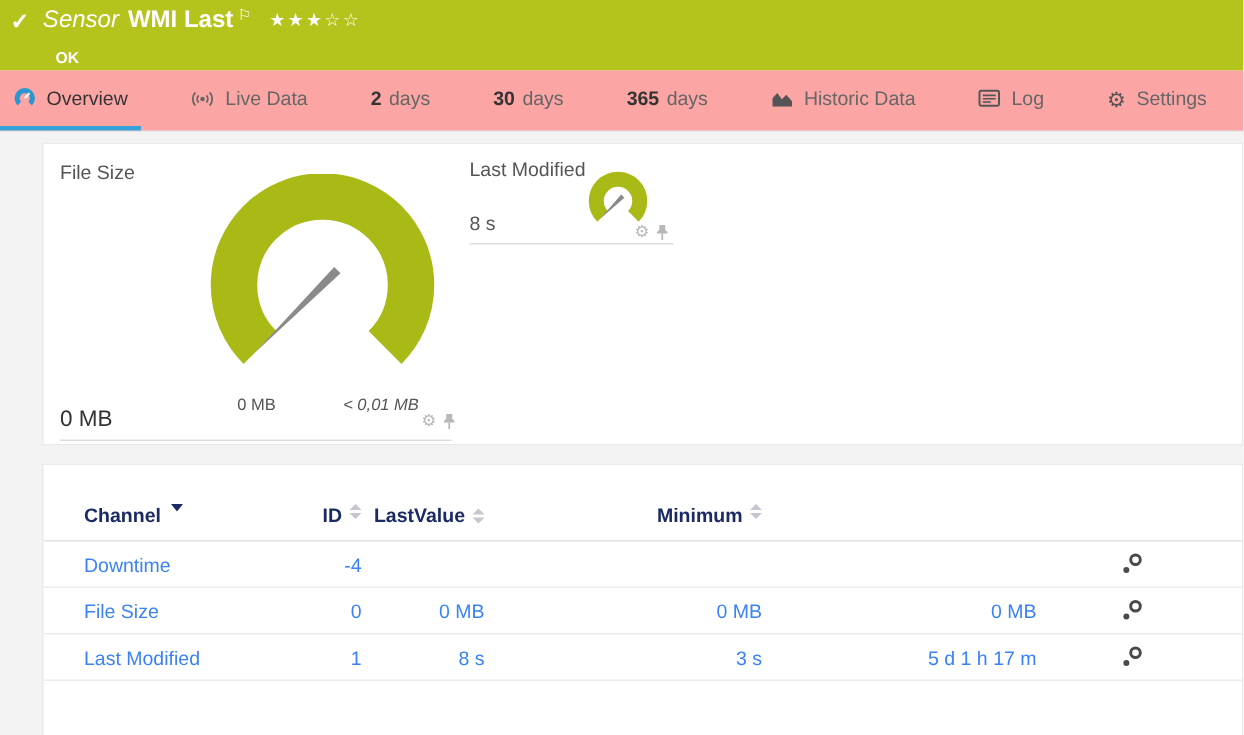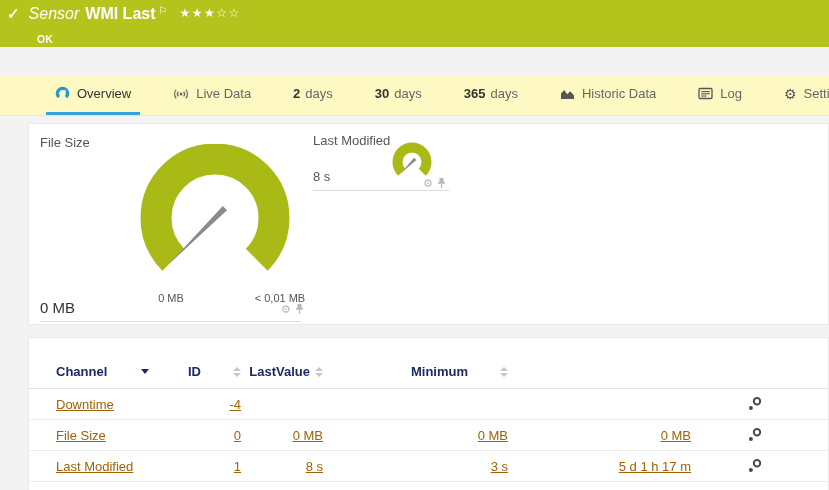--- a/index.html
+++ b/index.html
@@ -11,22 +11,22 @@
   
   .app-header{height:47px;background:var(--green);color:#fff;padding:5px 10px 0 7px;box-sizing:border-box;}
   .h-row1{display:flex;align-items:center;}
   .check{font-size:15px;font-weight:bold;margin-right:9px;}
   .sensor-prefix{font-style:italic;font-size:16px;margin-right:6px;text-align:center;}
   .sensor-name{font-weight:bold;font-size:16px;}
   .flag{font-size:10px;margin:-8px 0 0 3px;}
   .stars{font-size:12px;letter-spacing:1.5px;margin:-2px 0 0 12px;}
   .h-row2{margin-left:30px;font-size:10.5px;font-weight:bold;margin-top:10px;}
   
-  .tabbar{height:41px;background:#fef9c3;display:flex;align-items:stretch;padding-left:46px;
-          border-bottom:1px solid #e6e6e6;font-size:13px;color:#666;box-sizing:border-box;margin-top:28px;}
+  .tabbar{height:41px;background:#fca5a5;display:flex;align-items:stretch;
+          border-bottom:1px solid #e6e6e6;font-size:13px;color:#666;box-sizing:border-box;}
   .tab{display:flex;align-items:center;gap:7px;padding:0 9px;margin-right:24px;cursor:pointer;
        border-bottom:3px solid transparent;white-space:nowrap;}
   .tab.active{border-bottom-color:var(--blue);color:#333;}
   .tab .num{font-weight:bold;color:#333;margin-right:-2px;}
   .tab svg{display:block;}
   .gear-glyph{font-size:14px;color:#555;line-height:1;}
   
   .main{padding:7px 0 0 28px;}
   .panel{background:#fff;border:1px solid #eaeaea;box-sizing:border-box;}
   .panel-gauges{height:202px;position:relative;margin-bottom:12px;}
@@ -39,23 +39,23 @@
   .hairline{border-top:1px solid #ddd;height:0;}
   .mini-icons{display:flex;align-items:center;gap:4px;color:#bbb;}
   .mini-gear{font-size:11px;line-height:1;color:#b8b8b8;}
   
   .tbl-header,.tbl-row{
     display:grid;grid-template-columns:120px 65px 82px 185px 183px 128px;
     padding-left:27px;align-items:center;font-size:13px;
   }
   .tbl-header{padding-top:26px;padding-bottom:8px;border-bottom:1px solid #e3e3e3;
               color:var(--navy);font-weight:bold;align-items:start;}
-  .tbl-row{height:30px;border-bottom:1px solid #ececec;color:#a16207;text-decoration:underline;}
+  .tbl-row{height:30px;border-bottom:1px solid #ececec;color:#3b82f6;}
   .cell-r{text-align:right;}
-  .hcell{display:flex;align-items:center;gap:27px;}
+  .hcell{display:flex;align-items:flex-start;}
   .hcell-r{justify-content:flex-end;}
   .two-line{display:flex;align-items:flex-end;line-height:1.25;}
   .two-line .l2{display:flex;align-items:center;}
   .caret-down{width:0;height:0;border-left:4px solid transparent;border-right:4px solid transparent;
               border-top:5px solid var(--navy);margin-left:7px;display:inline-block;}
   .sort{display:inline-flex;flex-direction:column;gap:2px;margin-left:5px;}
   .sort i{display:block;width:0;height:0;border-left:4px solid transparent;border-right:4px solid transparent;}
   .sort .up{border-bottom:4px solid #c6c6cf;}
   .sort .down{border-top:4px solid #c6c6cf;}
   .edit-cell{display:flex;justify-content:center;}
@@ -134,21 +134,21 @@
       <div class="abs gauge-title" style="left:11px;top:11px;">File Size</div>
 
       <div class="abs" style="left:111px;top:20px;">
         <svg width="150" height="152" viewBox="0 0 150 152">
           <path d="M33.3 115.7 A59 59 0 1 1 116.7 115.7" fill="none" stroke="var(--gauge-green)" stroke-width="31"></path>
           <polygon points="28.3,120.7 82.8,62 87,66.2" fill="#8a8a8a"></polygon>
         </svg>
       </div>
 
       <div class="abs scale-label" style="left:112px;top:168px;width:60px;">0 MB</div>
-      <div class="abs scale-label" style="left:214px;top:168px;width:74px;">&lt; 0,01 MB</div>
+      <div class="abs scale-label" style="left:188px;top:168px;width:74px;font-style:italic;">&lt; 0,01 MB</div>
 
       <div class="abs mini-icons" style="left:252px;top:179px;">
         <span class="mini-gear">⚙</span>
         <svg width="9" height="12" viewBox="0 0 9 12">
           <path d="M2.5 1 h4 v3.2 l1.5 1.5 v1 H1 v-1 L2.5 4.2 Z" fill="#b8b8b8"></path>
           <line x1="4.5" y1="6.7" x2="4.5" y2="11" stroke="#b8b8b8" stroke-width="1.2"></line>
         </svg>
       </div>
 
       <div class="abs big-value" style="left:11px;top:175px;">0 MB</div>

